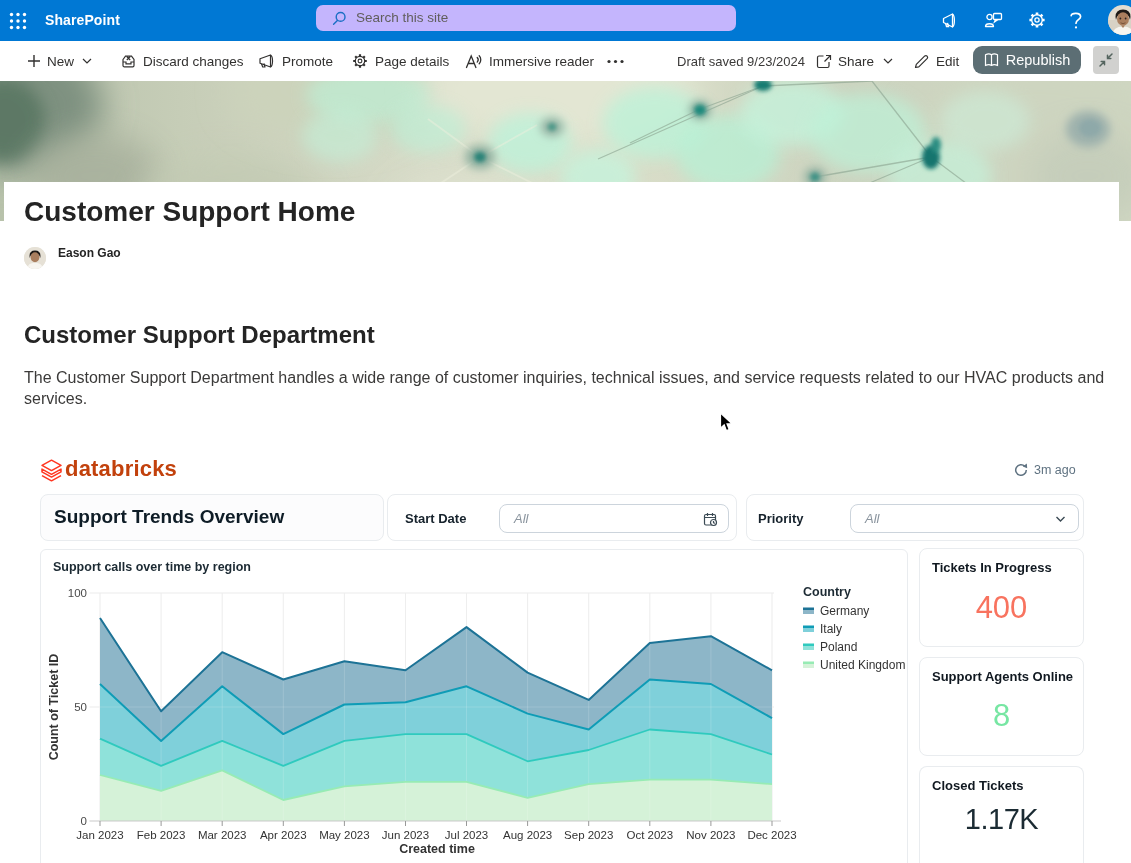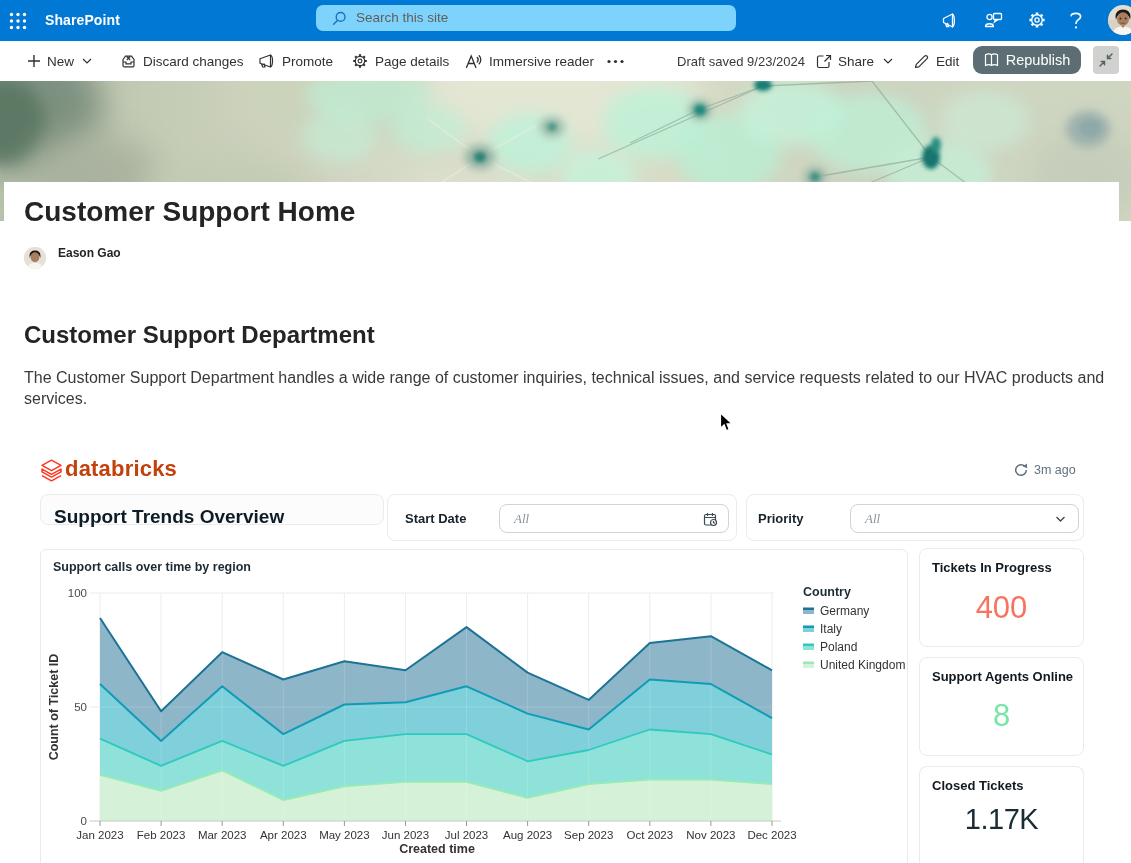--- a/index.html
+++ b/index.html
@@ -4,21 +4,21 @@
 <style>
 * { margin:0; padding:0; box-sizing:border-box; }
 html,body { width:1131px; height:863px; overflow:hidden; background:#fff;
   font-family:"Liberation Sans", sans-serif; }
 #page { position:absolute; top:0; left:0; width:1131px; height:863px; }
 .abs { position:absolute; }
 
 
 #suite { position:absolute; left:0; top:0; width:1131px; height:41px; background:#0078d4;padding-left:38px; }
 #sp-title { position:absolute; left:45px; top:12px; color:#fff; font-size:14px; font-weight:700; letter-spacing:.1px; }
-#searchbox { position:absolute; left:316px; top:5px; width:420px; height:26px; background:#7dd3fc; border-radius:7px; }
+#searchbox { position:absolute; left:316px; top:5px; width:420px; height:26px; background:#c4b5fd; border-radius:7px; }
 #searchbox span { position:absolute; left:40px; top:5px; font-size:13.5px; color:#605e5c; }
 
 
 #cmdbar { position:absolute; left:0; top:41px; width:1131px; height:40px; background:#fff; }
 .cmditem { position:absolute; top:0; height:40px; display:flex; align-items:center; color:#323130; font-size:13.5px; }
 .cmditem svg { display:block; }
 #btn-republish { position:absolute; left:973px; top:5px; width:108px; height:28px; background:#5c6e74; border-radius:9px; color:#fff; font-size:14.5px; display:flex; align-items:center; justify-content:center; gap:7px; }
 #btn-collapse { position:absolute; left:1093px; top:5px; width:26px; height:28px; background:#d1d1cf; border-radius:4px; display:flex; align-items:center; justify-content:center; }
 
 
@@ -32,27 +32,27 @@
 #h2 { position:absolute; left:24px; top:321px; font-size:24px; font-weight:700; color:#242424; }
 #para { position:absolute; left:24px; top:367px; width:1100px; font-size:16px; line-height:21px; color:#3b3a39; }
 
 
 #dblogo { position:absolute; left:40px; top:459px; }
 #dbword { position:absolute; left:65px; top:456px; font-size:22px; font-weight:700; color:#c2410c; letter-spacing:0.2px; }
 #ago { position:absolute; left:1014px; top:463px; color:#5f7281; font-size:12.5px; display:flex; align-items:center; gap:6px;text-align:right; }
 
 
 .widget { position:absolute; background:#fff; border:1px solid #e9ecef; border-radius:8px; }
-#w-title { left:40px; top:494px; width:344px; height:31px; background:#fcfcfd; }
+#w-title { left:40px; top:494px; width:344px; height:47px; background:#fcfcfd; }
 #w-title span { position:absolute; left:13px; top:11px; font-size:19px; font-weight:700; color:#0e1c26; }
 #w-start { left:387px; top:494px; width:350px; height:47px; }
 #w-prio  { left:746px; top:494px; width:338px; height:47px; }
 .flabel { position:absolute; font-size:13px; font-weight:700; color:#16222c; top:16px; }
 .fbox { position:absolute; top:9px; height:29px; border:1px solid #ccd4dc; border-radius:8px; background:#fff; }
-.fbox .all { position:absolute; left:14px; top:6px; font-size:13px; font-style:italic; color:#8a949e;font-family:Liberation Serif, serif; }
+.fbox .all { position:absolute; left:14px; top:6px; font-size:13px; font-style:italic; color:#8a949e; }
 
 
 #w-chart { position:absolute; left:40px; top:549px; width:868px; height:322px; background:#fff; border:1px solid #e9ecef; border-radius:6px; overflow:hidden; }
 
 
 .kpi { position:absolute; left:919px; width:165px; background:#fff; border:1px solid #e9ecef; border-radius:8px; }
 .kpi .kt { position:absolute; left:12px; top:11px; font-size:13px; font-weight:700; color:#101820; }
 .kpi .kn { position:absolute; left:0; width:100%; text-align:center; font-size:31px; }
 #kpi1 { top:548px; height:99px; }
 #kpi2 { top:657px; height:99px; }

